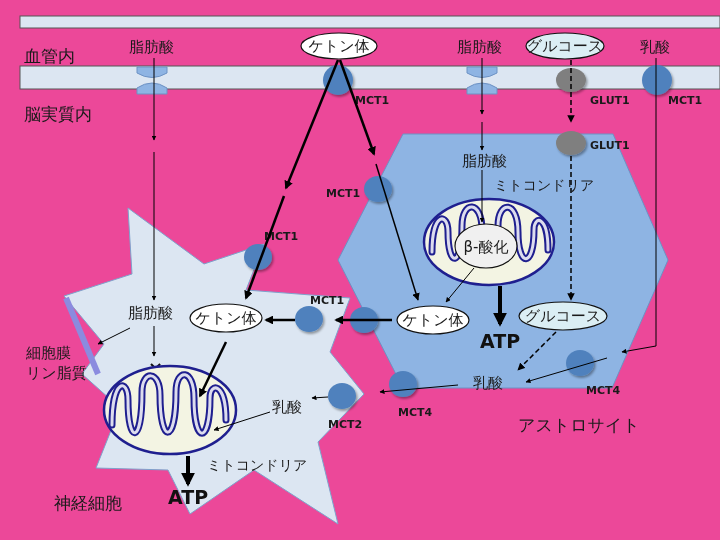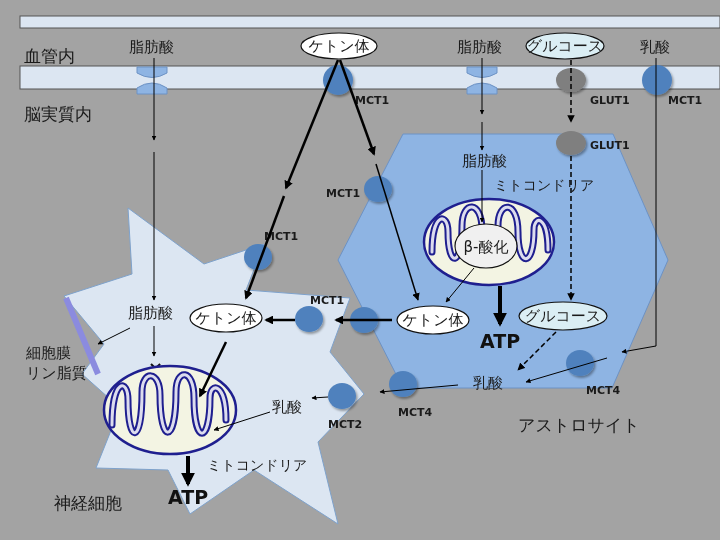--- a/index.html
+++ b/index.html
@@ -1,16 +1,16 @@
 <!DOCTYPE html>
 <html><head>
 <meta charset="utf-8">
 <style>
   html, body { margin:0; padding:0; background:#ffffff; }
-  #stage { position:relative; width:720px; height:540px; overflow:hidden; background:#a3a3a3;
+  #stage { position:relative; width:720px; height:540px; overflow:hidden; background:#ec4899;
            font-family:"DejaVu Sans", "Liberation Sans", sans-serif; }
   svg { position:absolute; left:0; top:0; }
   .jp { font-family:"DejaVu Sans", sans-serif; fill:#1a1a1a; }
   .lbl-big { font-size:17px; }
   .lbl-mid { font-size:15px; }
   .lbl-tr { font-size:11px; font-weight:bold; font-family:"DejaVu Sans", sans-serif; fill:#1a1a1a; }
   .atp { font-size:19px; font-weight:bold; font-family:"DejaVu Sans", sans-serif; fill:#111; }
 </style>
 </head>
 <body>

